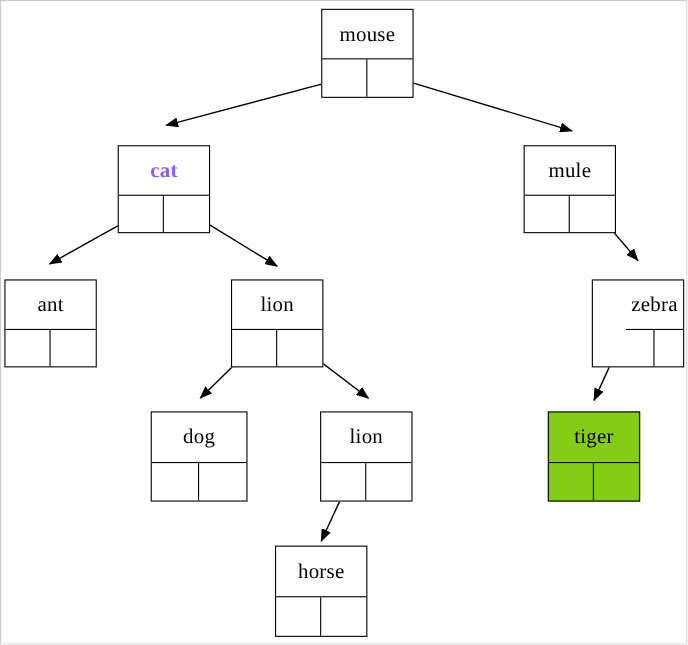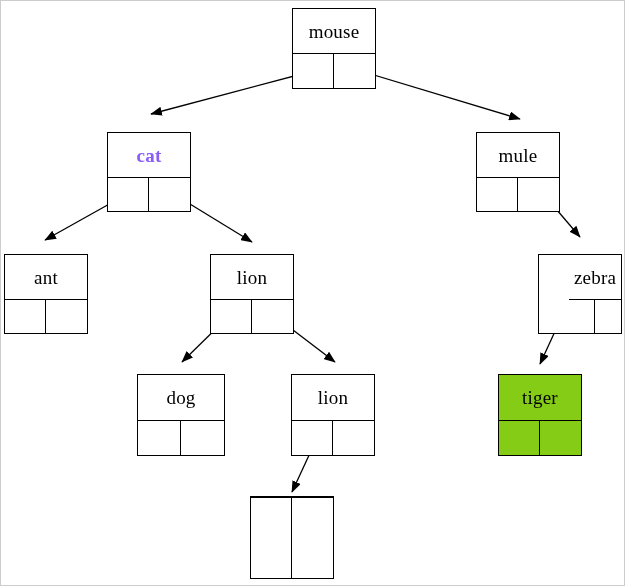--- a/index.html
+++ b/index.html
@@ -142,20 +142,21 @@
         </div>
       </div>
       <div class="node" style="left: 497px; top: 373px; width: 84px; height: 82px; border-color: rgb(0, 0, 0); background: #84cc16;">
         <div class="node-label" style="height: 45px; color: rgb(0, 0, 0);">tiger</div>
         <div class="node-ptrs" style="border-top-color: rgb(0, 0, 0);">
           <div class="ptr-cell left" style="border-right-color: rgb(0, 0, 0);"></div>
           <div class="ptr-cell right"></div>
         </div>
       </div>
       <div class="node" style="left: 249px; top: 495px; width: 84px; height: 83px; border-color: rgb(0, 0, 0); background: rgb(255, 255, 255);">
+        <div class="node-label" style="height: 45px; color: rgb(0, 0, 0);">horse</div>
         <div class="node-ptrs" style="border-top-color: rgb(0, 0, 0);">
           <div class="ptr-cell left" style="border-right-color: rgb(0, 0, 0);"></div>
           <div class="ptr-cell right"></div>
         </div>
       </div>
     </div>
 
 </div>
 
 </body></html>

